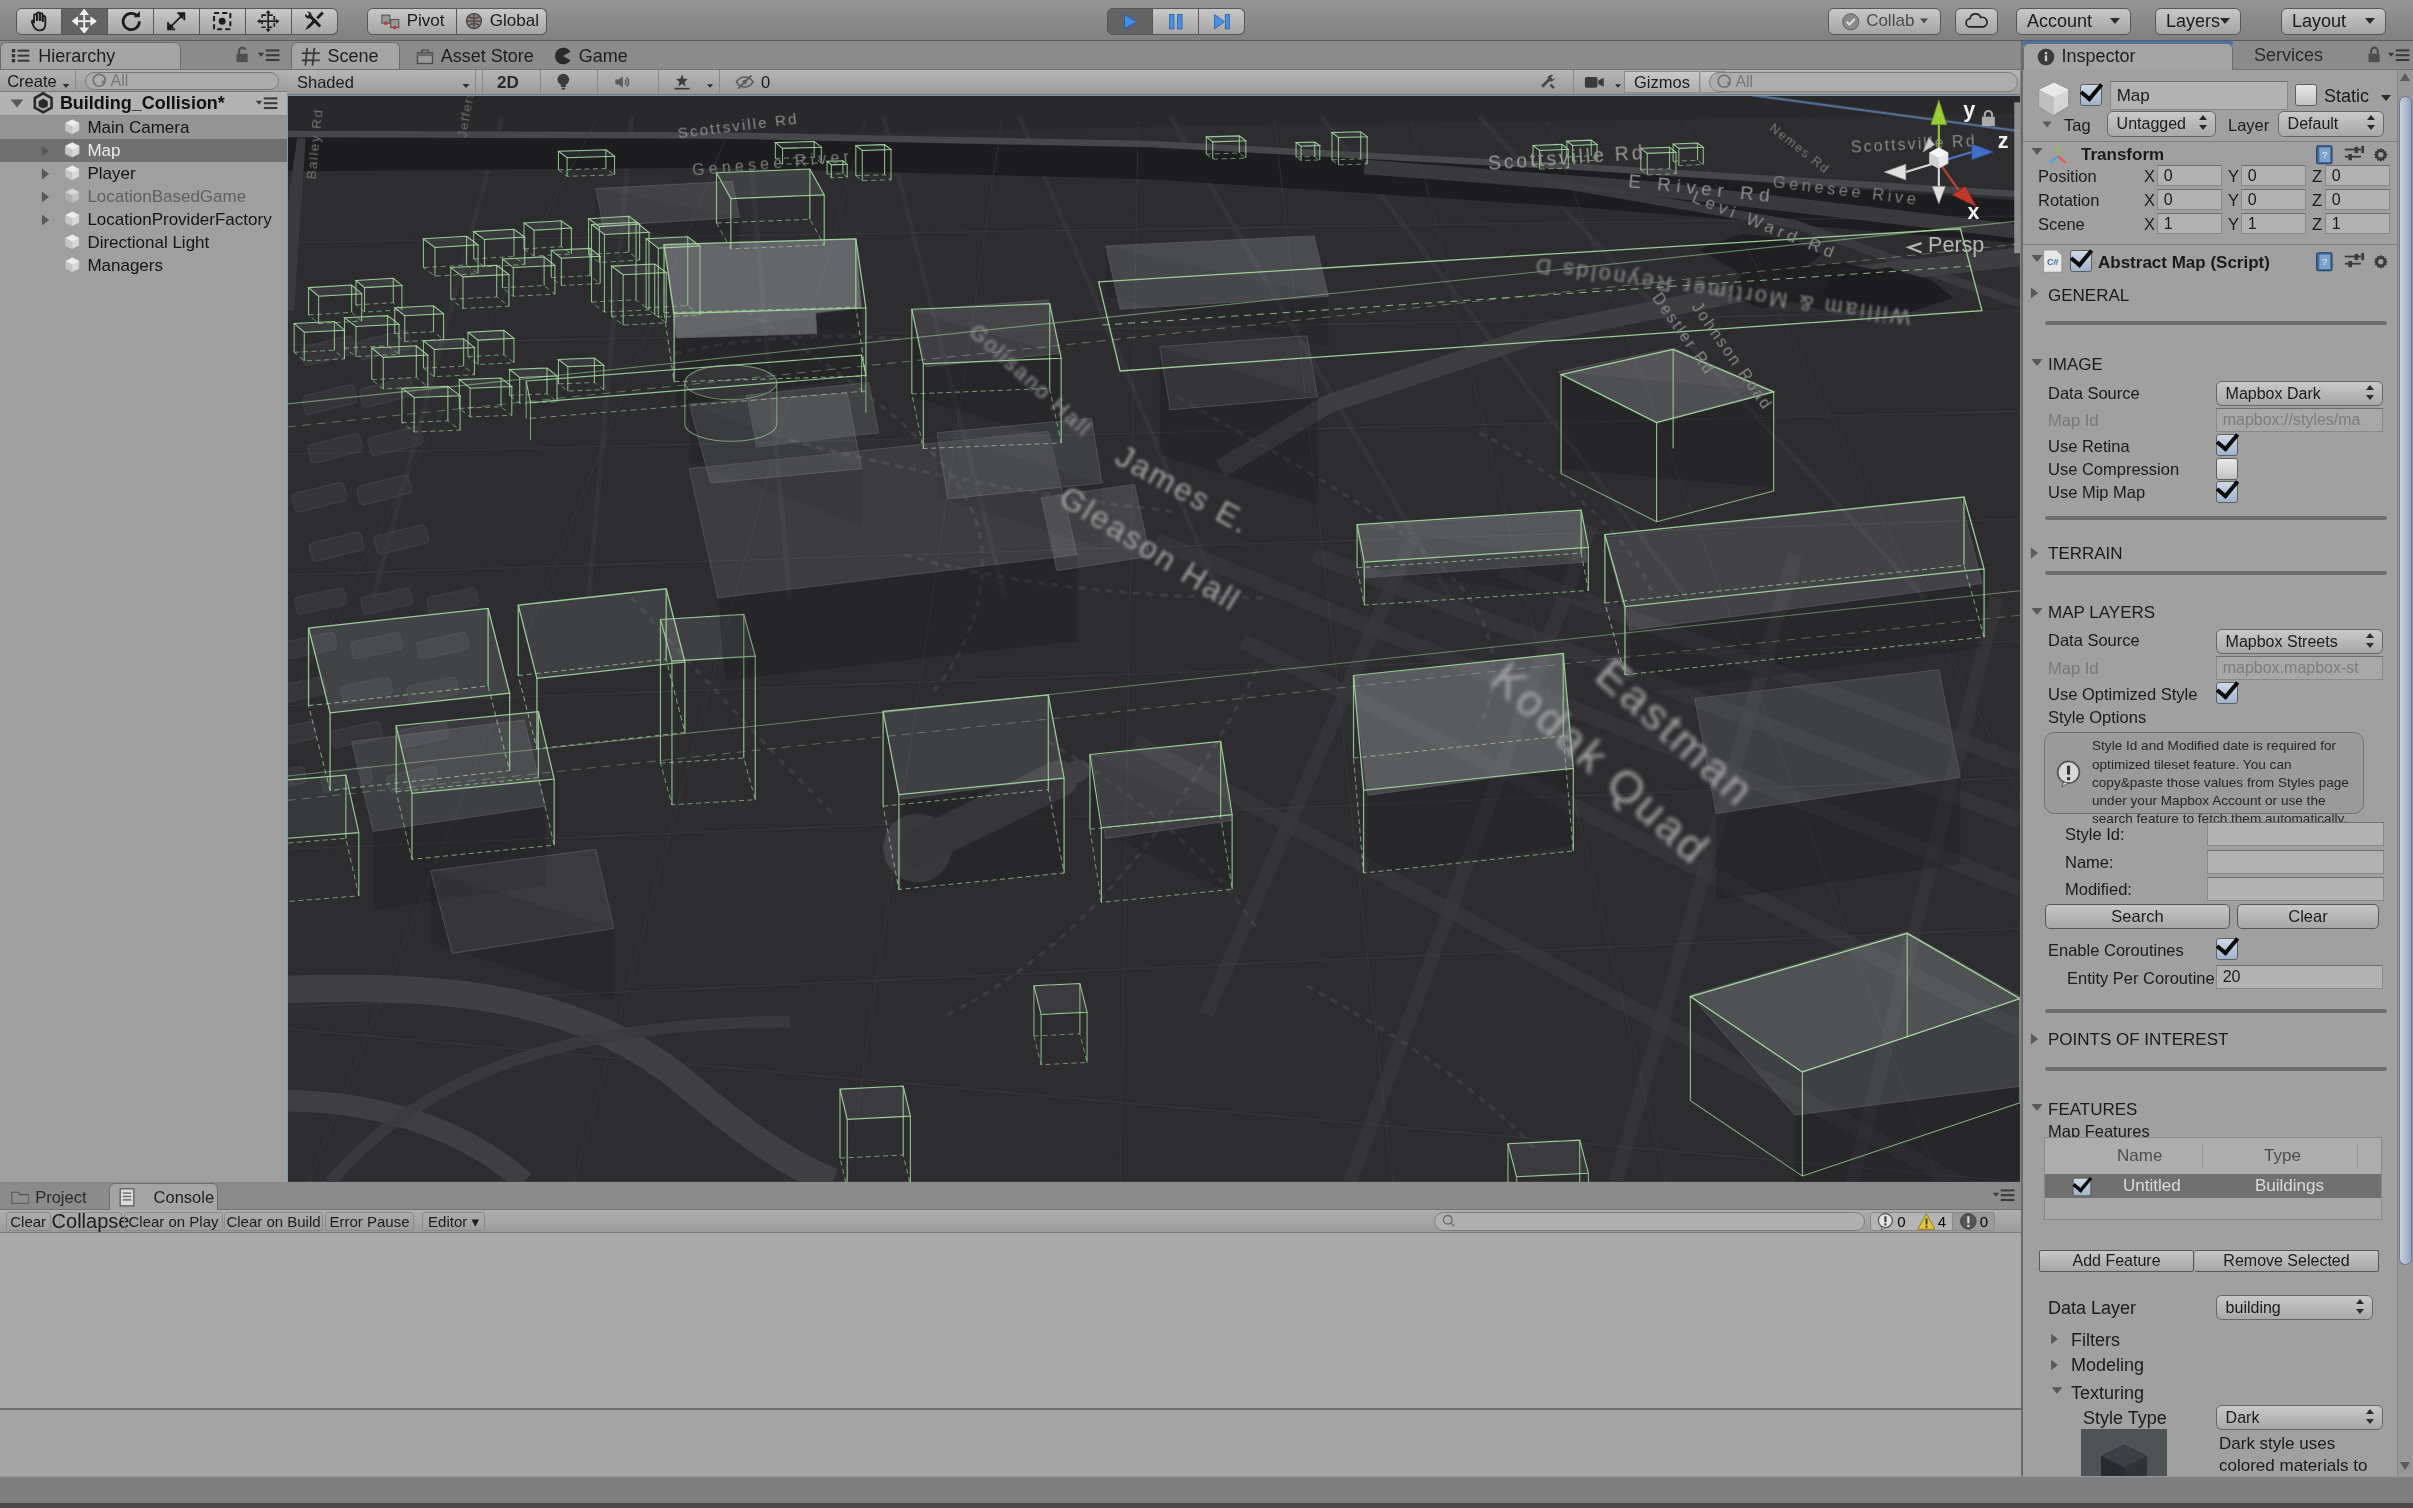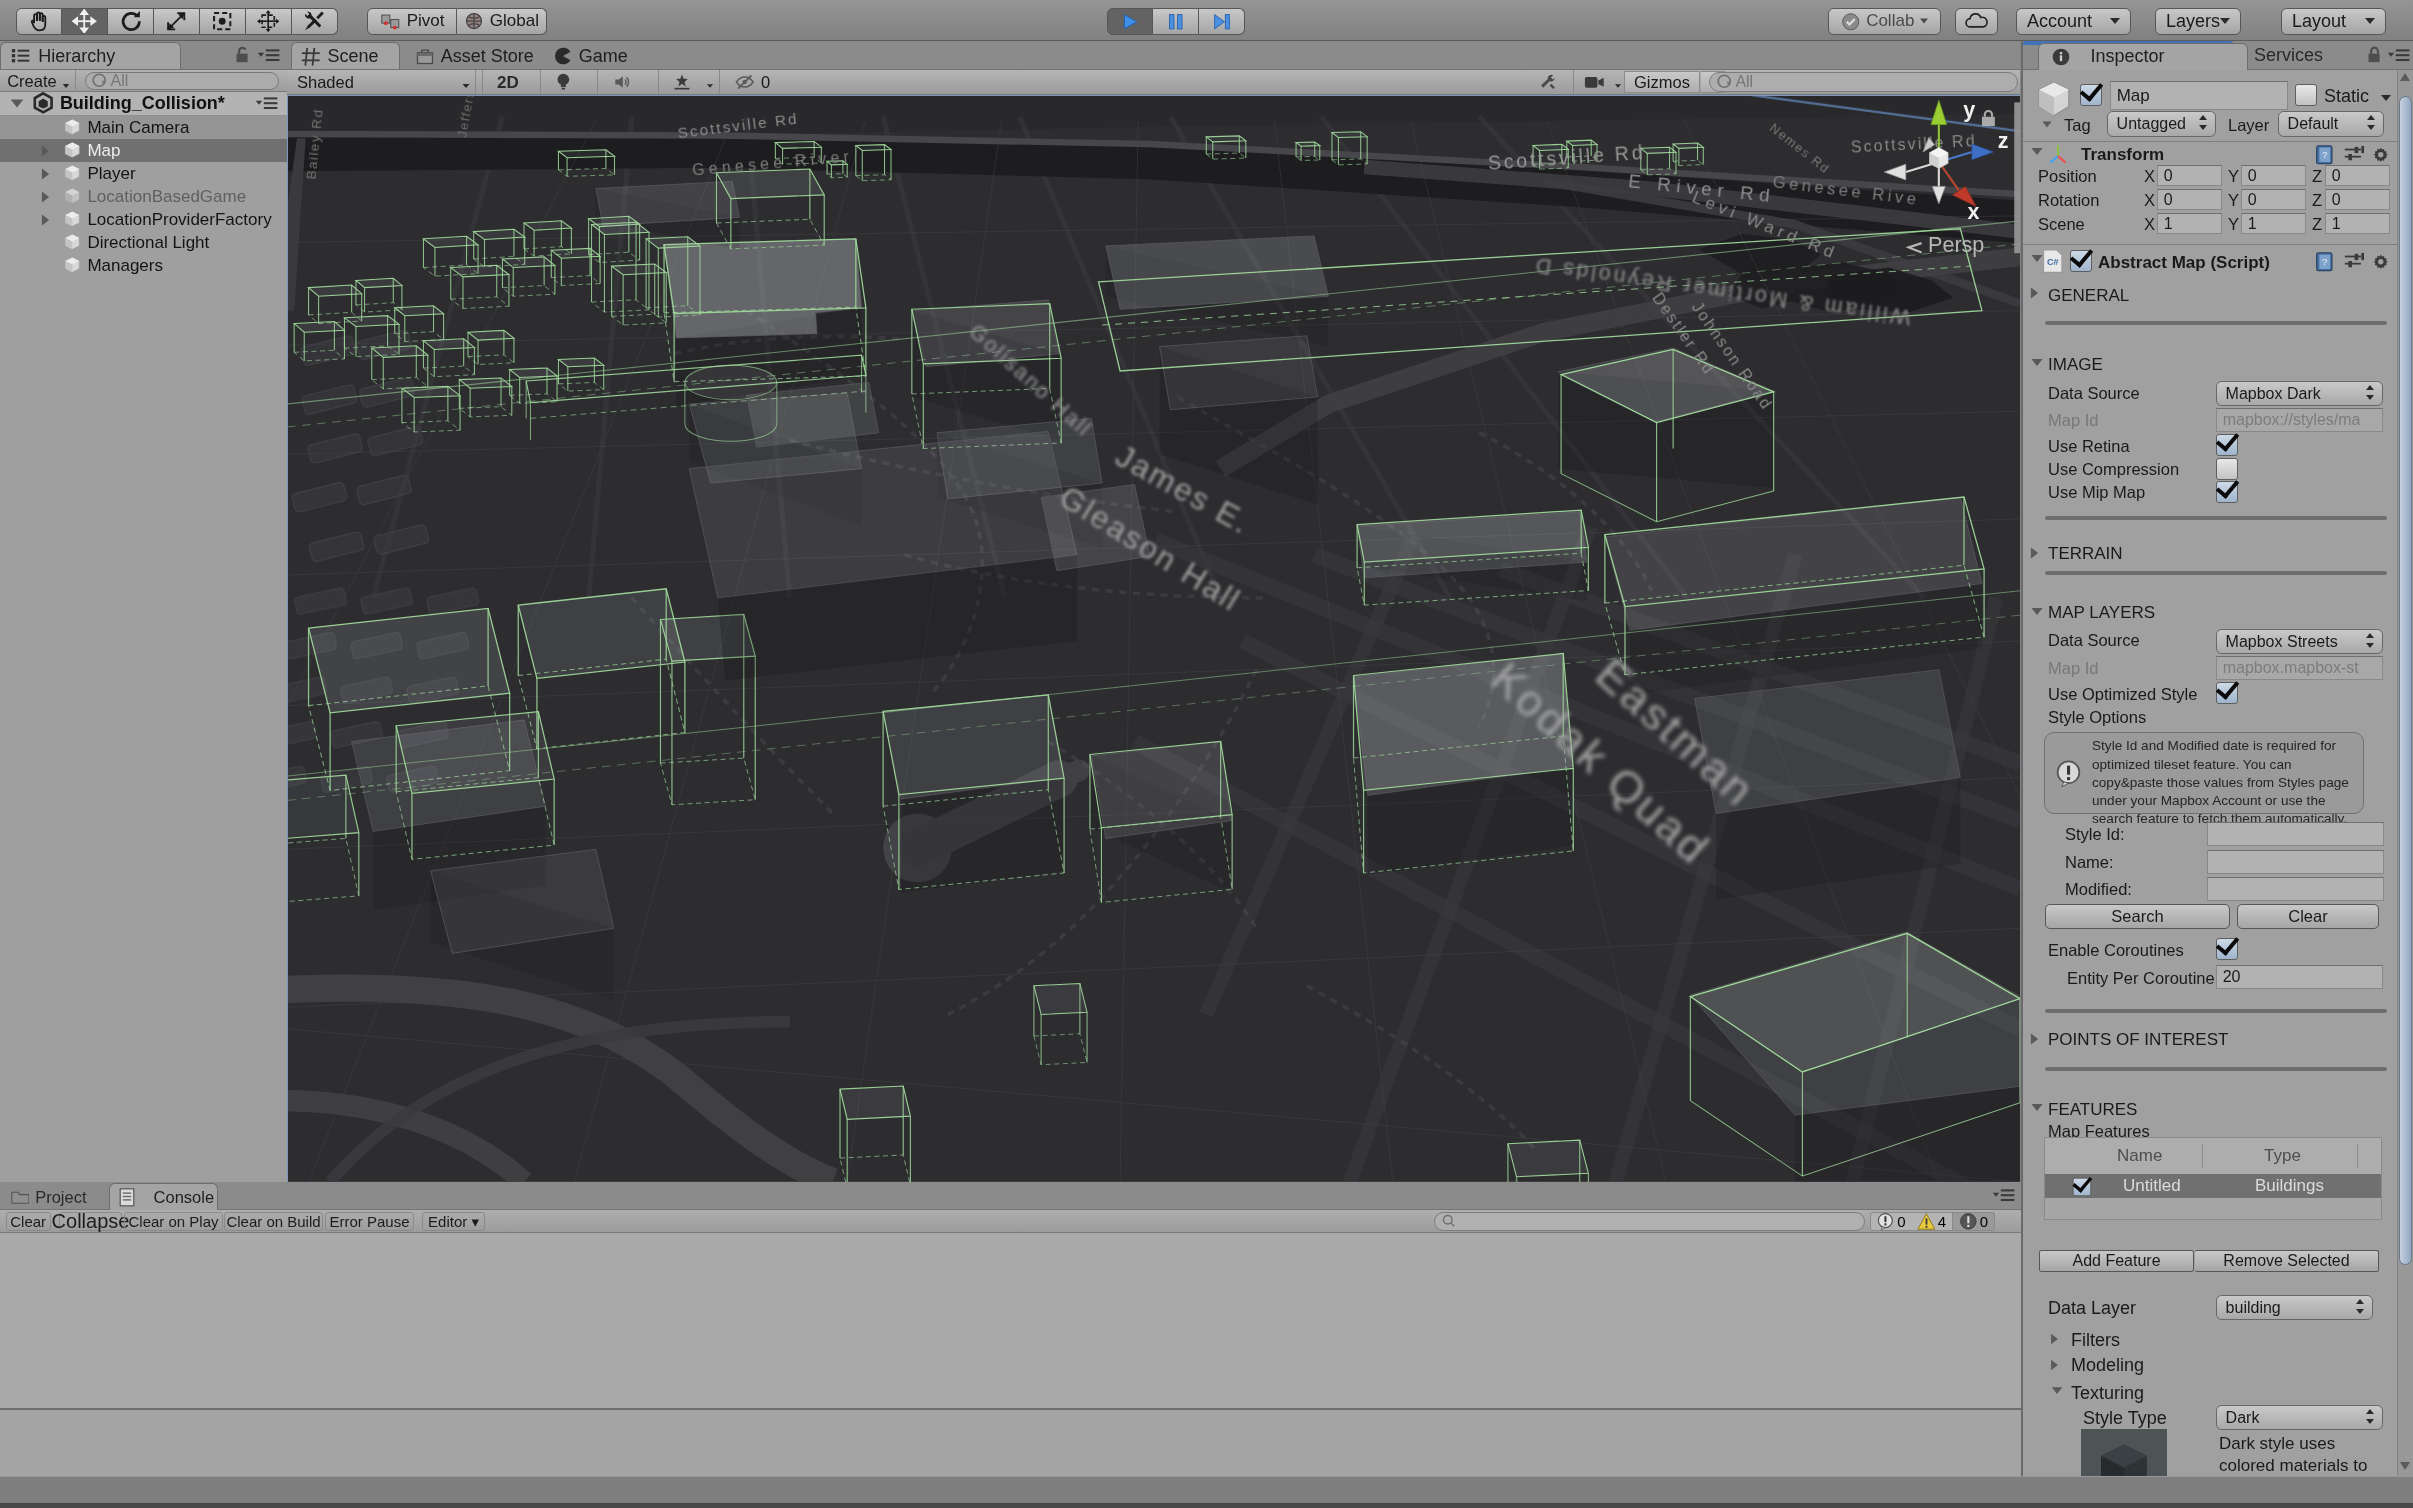--- a/index.html
+++ b/index.html
@@ -346,21 +346,21 @@
     </div>
     <div class="abs" style="left:0;top:51px;width:2021px;height:175px;background:#a9a9a9"></div>
     <div class="abs" style="left:0;top:226px;width:2021px;height:2.2px;background:#6e6e6e"></div>
     <div class="abs" style="left:0;top:228px;width:2021px;height:66px;background:#a4a4a4"></div>
   </div>
 <div class="abs" style="left:0;top:1476px;width:2413px;height:26.6px;background:#7f7f7f;border-top:0.7px solid #969696"></div>
 <div class="abs" style="left:0;top:1503px;width:2413px;height:5.7px;background:#484848"></div>
 <div class="abs" style="left:2021px;top:41px;width:393px;height:1435px;background:#a0a0a0;border-left:2.9px solid #6a6a6a">
     <div class="abs" style="left:0;top:0;width:390px;height:29px;background:#8b8b8b;border-bottom:0.7px solid #727272">
       <div class="abs" style="left:0;top:0;width:210px;height:3.6px;background:#4272b8;border-radius:2.2px 2.2px 0 0"></div>
-      <div class="tab active" style="left:15px;top:2.2px;width:210px;height:26.6px;padding-left:11.5px;gap:20px">
+      <div class="tab active" style="left:0;top:2.2px;width:210px;height:26.6px;padding-left:11.5px;gap:6px">
         <svg width="20" height="20" viewBox="0 0 24 24">
           <circle cx="12" cy="12" r="10" fill="#3a3a3a"></circle>
           <rect x="10.6" y="10" width="2.8" height="7" fill="#ccc"></rect>
           <rect x="10.6" y="6" width="2.8" height="2.8" fill="#ccc"></rect>
         </svg>
         <span style="font-size:18px">Inspector</span>
       </div>
       <div class="abs" style="left:231px;top:3.6px;font-size:18px;color:#2a2a2a">Services</div>
       <div class="abs" style="left:343px;top:5px"><svg width="17" height="18.7" viewBox="0 0 20 22">
           <rect x="3" y="9" width="13" height="10" fill="#4e4e4e"></rect>

